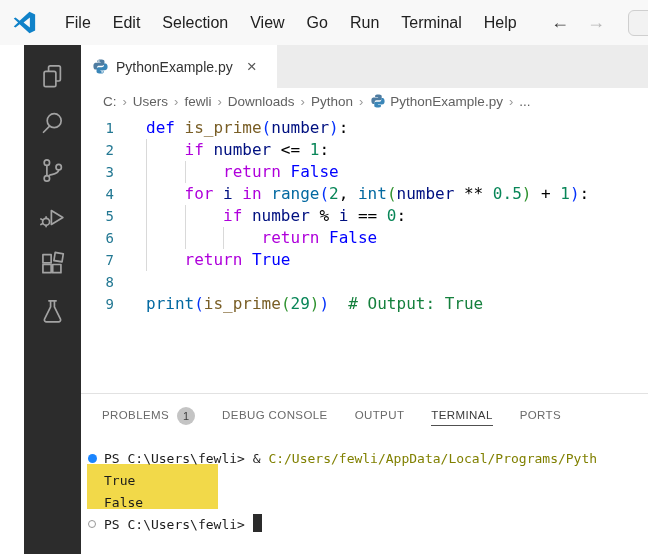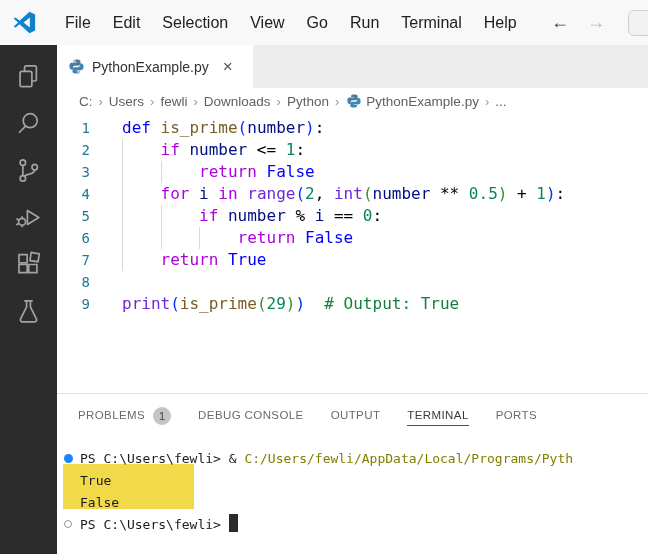--- a/index.html
+++ b/index.html
@@ -13,21 +13,21 @@
   .logo svg { width:23px; height:23px; }
   .menus { display:flex; align-items:center; }
   .menu-item { padding:5px 11px; font-size:16px; color:#202020; border-radius:5px; }
   .mb-spacer { flex:1; }
   .nav-arrow { font-size:18px; padding:0 9px; color:#3b3b3b; }
   .nav-arrow.disabled { color:#b6b6b6; }
   .searchbox { width:120px; height:26px; flex:0 0 auto; margin-left:14px; margin-right:-100px;
                border:1px solid #cfcfcf; border-radius:6px; background:#f2f2f2; }
 
   
-  .main { flex:1; display:flex; min-height:0; }
+  .main { flex:1; display:flex; min-height:0;margin-left:24px; }
   .activitybar { flex:0 0 57px; background:#2c2c2c; display:flex; flex-direction:column;
                  align-items:center; padding-top:17px; gap:19px; }
   .abar-icon { width:28px; height:28px; display:flex; align-items:center; justify-content:center; }
   .abar-icon svg { width:27px; height:27px; stroke:#a3a3a3; fill:none; stroke-width:1.5;
                    stroke-linecap:round; stroke-linejoin:round; }
   .abar-icon svg .f { fill:#2c2c2c; }
 
   .content { flex:1; display:flex; flex-direction:column; min-width:0; }
 
   
@@ -53,21 +53,21 @@
   .ln { flex:0 0 33px; text-align:right; font-size:14px; color:#237893; line-height:22px; }
   .codetext { position:relative; flex:1; padding-left:32px; line-height:22px; white-space:pre; }
   .guide { position:absolute; top:0; bottom:0; width:1px; background:#d9d9d9; }
   .row.current::before { content:""; position:absolute; left:48px; right:0; top:0; bottom:0;
                          border:1px solid #e6e6e6; pointer-events:none; }
   .row.current .ln { color:#0b216f; }
   .tk-kw  { color:#af00db; }
   .tk-kw2 { color:#0000ff; }
   .tk-fn  { color:#795e26; }
   .tk-var { color:#001080; }
-  .tk-bi  { color:#6d28d9;text-align:right; }
+  .tk-bi  { color:#0369a1;text-align:right; }
   .tk-num { color:#098658; }
   .tk-cm  { color:#15803d; }
   .tk-br  { color:#0431fa; }
   .tk-br2 { color:#319331; }
   .tk-bool{ color:#0000ff; }
   .tk-pl  { color:#000; }
 
   
   .panel { flex:0 0 161px; border-top:1px solid #e2e2e2; display:flex; flex-direction:column; background:#fff; }
   .panel-tabs { flex:0 0 43px; display:flex; align-items:center; padding-left:21px; gap:27px; }

